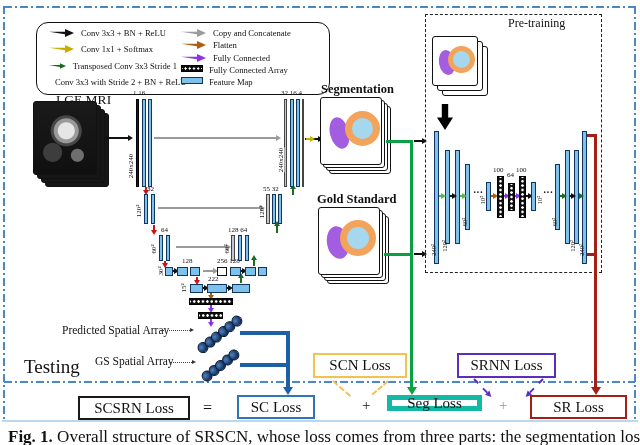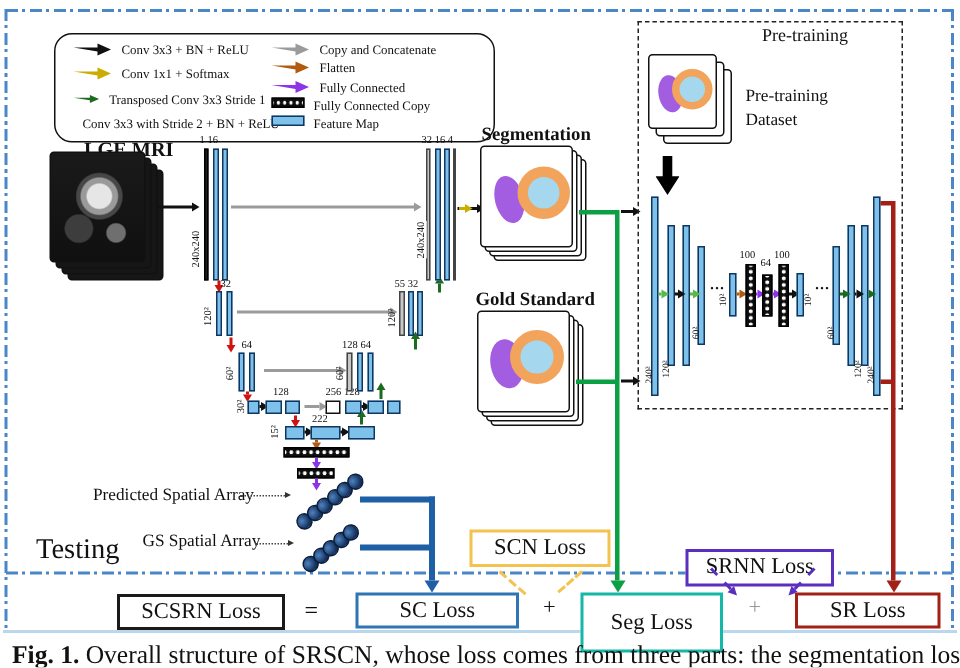--- a/index.html
+++ b/index.html
@@ -129,30 +129,30 @@
         <span class="txt">Flatten</span>
       </div>
       <div class="lrow">
         <svg width="26" height="10" viewBox="0 0 26 10">
             <polygon points="0,3.7 16,3.7 16,1 25,5 16,9 16,6.3" fill="#8d35e6"></polygon>
           </svg>
         <span class="txt">Fully Connected</span>
       </div>
       <div class="lrow">
         <span class="fcleg"></span>
-        <span class="txt">Fully Connected Copy</span>
+        <span class="txt">Fully Connected Array</span>
       </div>
       <div class="lrow">
         <span class="fmleg"></span>
         <span class="txt">Feature Map</span>
       </div>
     </div>
   </div>
 
-  <div class="lbl" style="left:56px;top:93px;font-size:13.5px;font-weight:bold">LGE MRI</div>
+  <div class="lbl" style="left:56px;top:93px;font-size:13.5px;font-weight:normal">LGE MRI</div>
   <div>
     <div class="pg mripg" style="left:45px;top:113px;width:64px;height:74px"></div>
     <div class="pg mripg" style="left:41px;top:109px;width:64px;height:74px"></div>
     <div class="pg mripg" style="left:37px;top:105px;width:64px;height:74px"></div>
     <div class="pg mripg" style="left:33px;top:101px;width:64px;height:74px">
         <div class="mriimg"></div>
       </div>
   </div>
   <div class="hl ah c-black" style="left:104px;top:137px;width:24px"></div>
 
@@ -261,21 +261,20 @@
   <div class="lbl" style="left:508px;top:17px;font-size:12px">Pre-training</div>
 
   <div>
     <div class="pg" style="left:442px;top:46px;width:46px;height:50px"></div>
     <div class="pg" style="left:437px;top:41px;width:46px;height:50px"></div>
     <div class="pg" style="left:432px;top:36px;width:46px;height:50px">
       <div class="blob" style="left:6px;top:13px;width:16px;height:25px;transform:rotate(-10deg)"></div>
       <div class="ring" style="left:15px;top:9px;width:27px;height:27px;border-width:5px"></div>
     </div>
   </div>
-  <div class="lbl" style="left:497px;top:57px;font-size:11.5px;white-space:normal;width:84px;line-height:1.35">Pre-training Dataset</div>
   <div class="bigdown" style="left:437px;top:104px;width:16px;height:26px"></div>
 
   <div class="fm" style="left:434px;top:131px;width:5px;height:133px"></div>
   <div class="fm" style="left:445px;top:150px;width:5px;height:94px"></div>
   <div class="fm" style="left:455px;top:150px;width:5px;height:94px"></div>
   <div class="fm" style="left:465px;top:164px;width:5px;height:66px"></div>
   <div class="lbl rot" style="left:434px;top:250px;font-size:6.5px">240²</div>
   <div class="lbl rot" style="left:445px;top:246px;font-size:6.5px">120²</div>
   <div class="lbl rot" style="left:465px;top:222px;font-size:6.5px">60²</div>
   <div class="hl ah c-lgreen" style="left:439px;top:195px;width:2px"></div>
@@ -346,35 +345,35 @@
   <div class="vl big ad c-blue" style="left:286px;top:331px;width:4px;height:56px"></div>
 
   <div class="lbl" style="left:24px;top:357px;font-size:19px">Testing</div>
 
   <div class="lossbox" style="left:313px;top:353px;width:94px;height:25px;border:2px solid #f3c24f">
       <span>SCN Loss</span>
     </div>
   <div class="dl" style="--c:#f3c24f;left:333px;top:380px;width:23px;transform:rotate(41deg)"></div>
   <div class="dl" style="--c:#f3c24f;left:388px;top:380px;width:21px;transform:rotate(139deg)"></div>
 
-  <div class="lossbox" style="left:457px;top:366px;width:99px;height:25px;border:2px solid #5a2fc0">
+  <div class="lossbox" style="left:457px;top:353px;width:99px;height:25px;border:2px solid #5a2fc0">
       <span>SRNN Loss</span>
     </div>
   <div class="dl ah" style="--c:#5a2fc0;left:474px;top:378px;width:19px;transform:rotate(46deg)"></div>
   <div class="dl ah" style="--c:#5a2fc0;left:543px;top:378px;width:19px;transform:rotate(134deg)"></div>
 
   <div class="lossbox" style="left:78px;top:396px;width:112px;height:24px;border:2.5px solid #1a1a1a">
       <span>SCSRN Loss</span>
     </div>
   <div class="lbl" style="left:203px;top:400px;font-size:16px">=</div>
-  <div class="lossbox" style="left:237px;top:395px;width:109px;height:24px;border:2px solid #2e75b6">
+  <div class="lossbox" style="left:237px;top:395px;width:78px;height:24px;border:2px solid #2e75b6">
       <span>SC Loss</span>
     </div>
   <div class="lbl" style="left:362px;top:398px;font-size:15px">+</div>
-  <div class="lossbox" style="left:387px;top:395px;width:95px;height:40px;border:2px solid #14b8a6">
+  <div class="lossbox" style="left:387px;top:395px;width:95px;height:16px;border:5px solid #14b8a6">
       <span>Seg Loss</span>
     </div>
   <div class="lbl" style="left:499px;top:398px;font-size:15px;color:#999">+</div>
   <div class="lossbox" style="left:530px;top:395px;width:97px;height:24px;border:2px solid #a32017">
       <span>SR Loss</span>
     </div>
 
   <div class="cap" style="left:8px;top:427px"><b>Fig. 1.</b><span> Overall structure of SRSCN, whose loss comes from three parts: the segmentation loss</span></div>
 
 </div>

